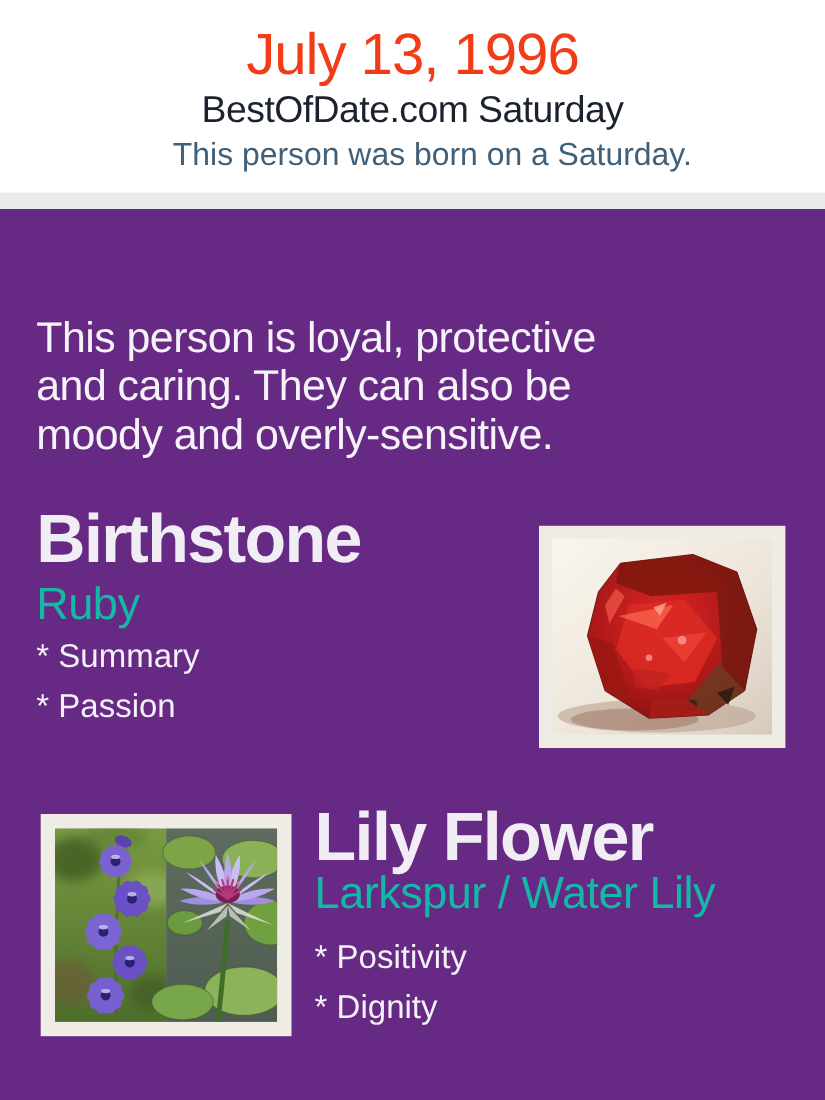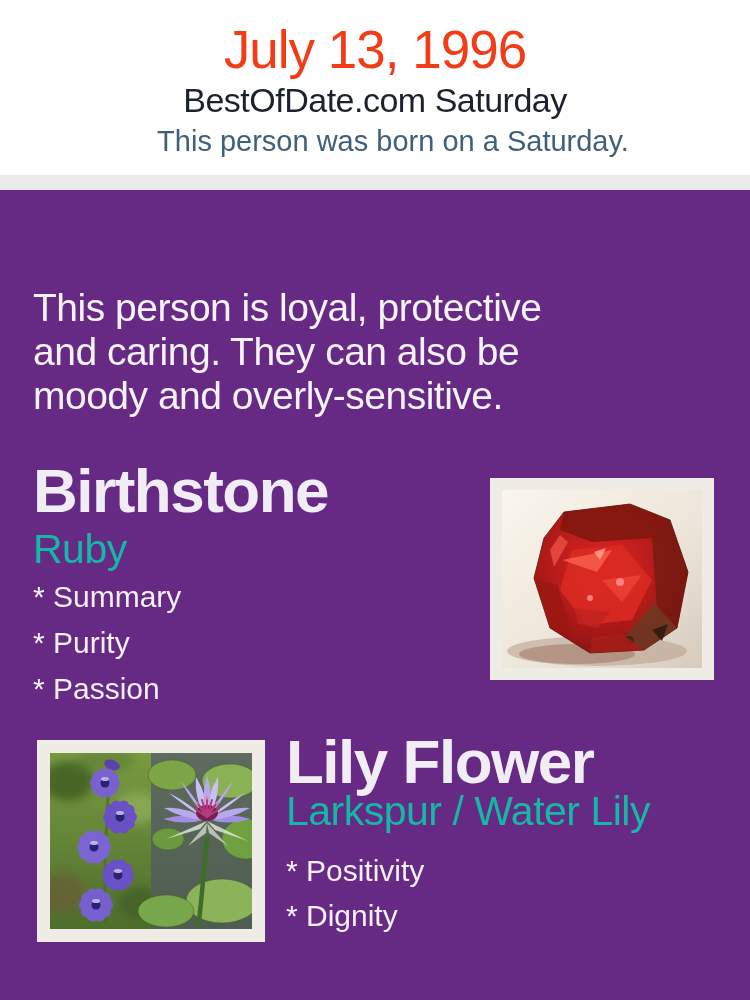--- a/index.html
+++ b/index.html
@@ -52,21 +52,20 @@
   <main class="main">
 
     <p class="desc">This person is loyal, protective
 and caring. They can also be
 moody and overly-sensitive.</p>
 
     <h2 class="h-stone">Birthstone</h2>
     <p class="sub sub-stone">Ruby</p>
     <ul class="traits traits-stone">
       <li class="trait">* Summary</li>
-      <li class="trait">* Purity</li>
       <li class="trait">* Passion</li>
     </ul>
 
     <figure class="photo photo-ruby" role="img" aria-label="photo of a rough red ruby gemstone">
       <svg width="200" height="178" viewBox="0 0 200 178">
         <defs>
           <linearGradient id="rbg" x1="0" y1="0" x2="1" y2="1">
             <stop offset="0" stop-color="#faf6ee"></stop>
               <stop offset="0.6" stop-color="#ece4d8"></stop>
               <stop offset="1" stop-color="#d6cabc"></stop>

